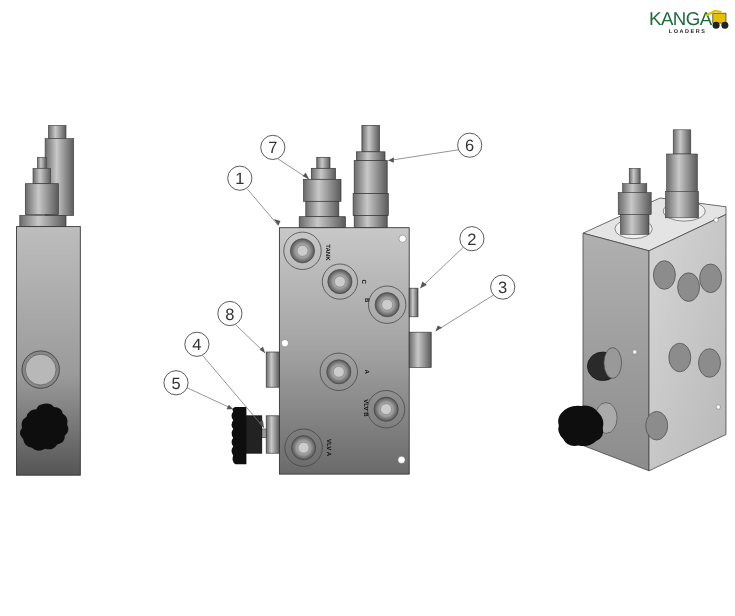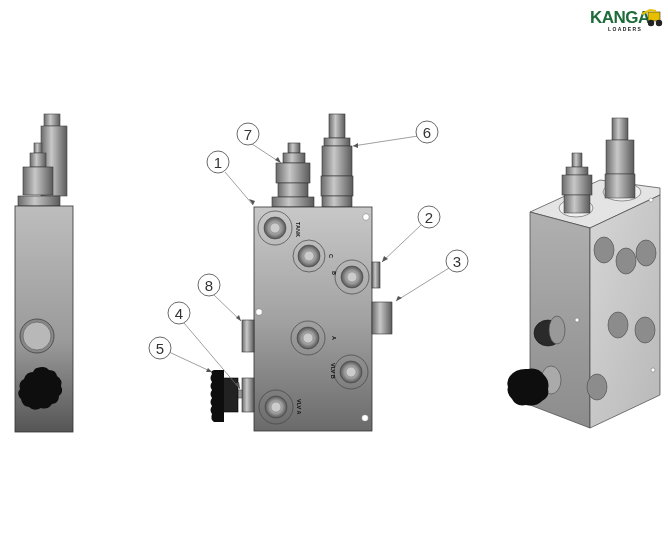--- a/index.html
+++ b/index.html
@@ -1,19 +1,19 @@
 <!DOCTYPE html>
 <html><head>
 <meta charset="utf-8">
 <style>
   html, body { margin:0; padding:0; background:#ffffff; }
   body { width:668px; height:560px; position:relative; overflow:hidden; font-family:"Liberation Sans", sans-serif; }
   svg { position:absolute; left:0; top:0; }
   .logo { position:absolute; left:590px; top:8px; width:74px; height:30px; }
-  .logo-word { position:absolute; left:0; top:0; font-weight:bold; font-size:17px; color:#1e6b3a; letter-spacing:-0.5px; font-family:"Liberation Sans", sans-serif; }
+  .logo-word { position:absolute; left:0; top:0; font-weight:normal; font-size:17px; color:#1e6b3a; letter-spacing:-0.5px; font-family:"Liberation Sans", sans-serif; }
   .logo-sub { position:absolute; left:18px; top:18px; font-size:5px; font-weight:bold; letter-spacing:1.4px; color:#222; }
   .callout-num { font-family:"Liberation Sans", sans-serif; font-size:15px; fill:#333; }
   .port-lbl { font-family:"Liberation Sans", sans-serif; font-size:5.5px; font-weight:bold; fill:#111; }
 </style>
 </head>
 <body>
 
 <div class="logo">
   <span class="logo-word">KANGA</span>
   <span class="logo-sub">LOADERS</span>

